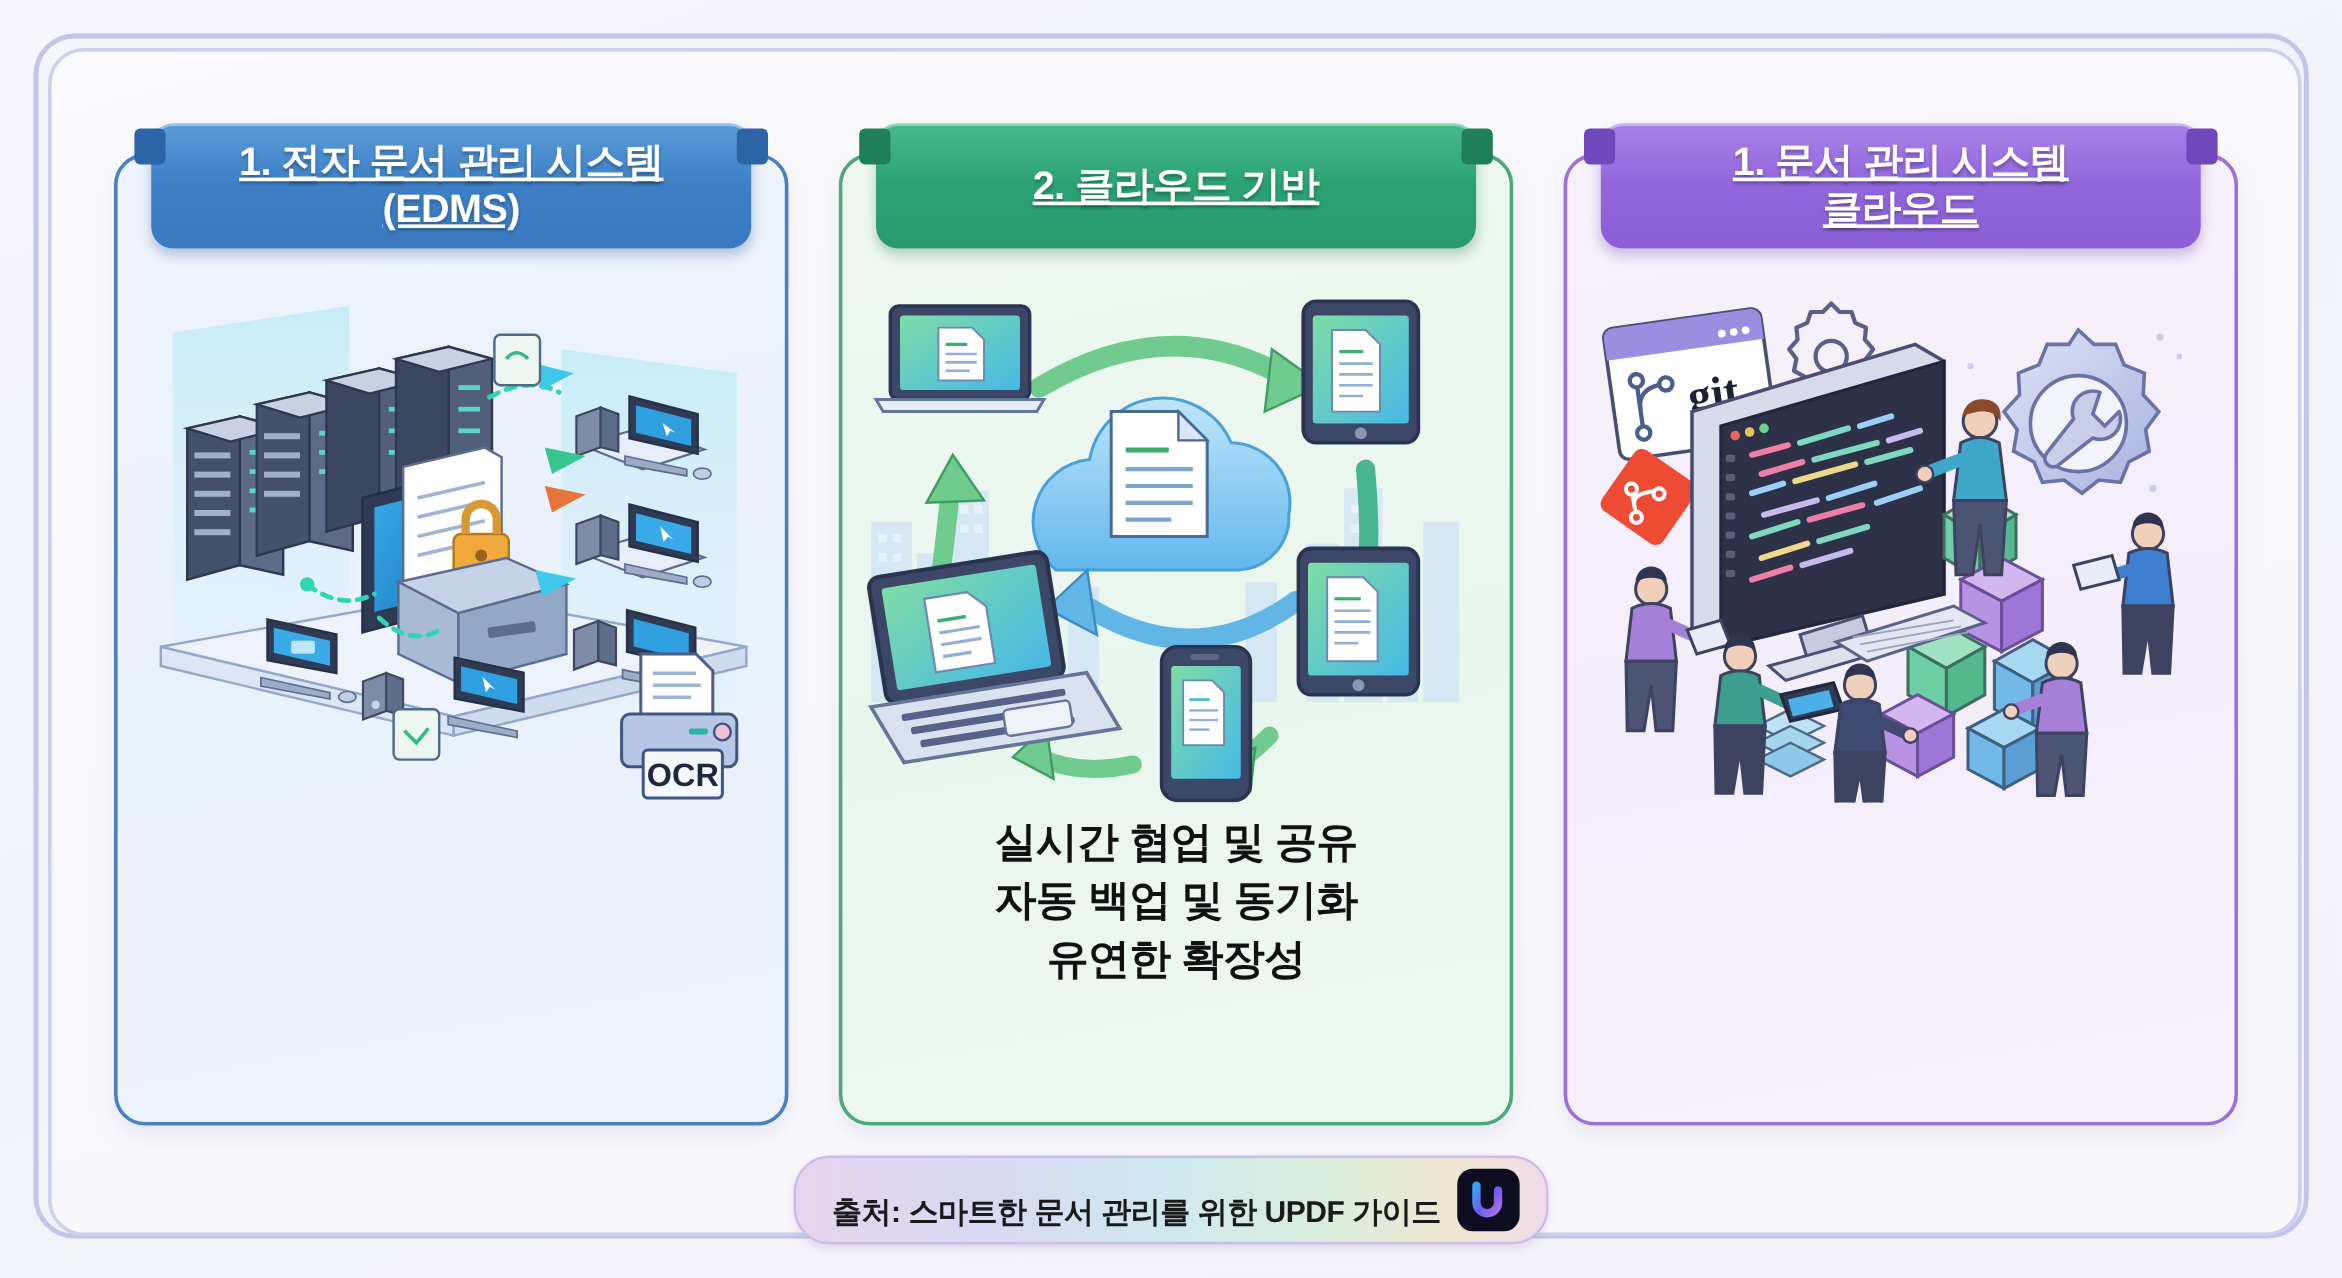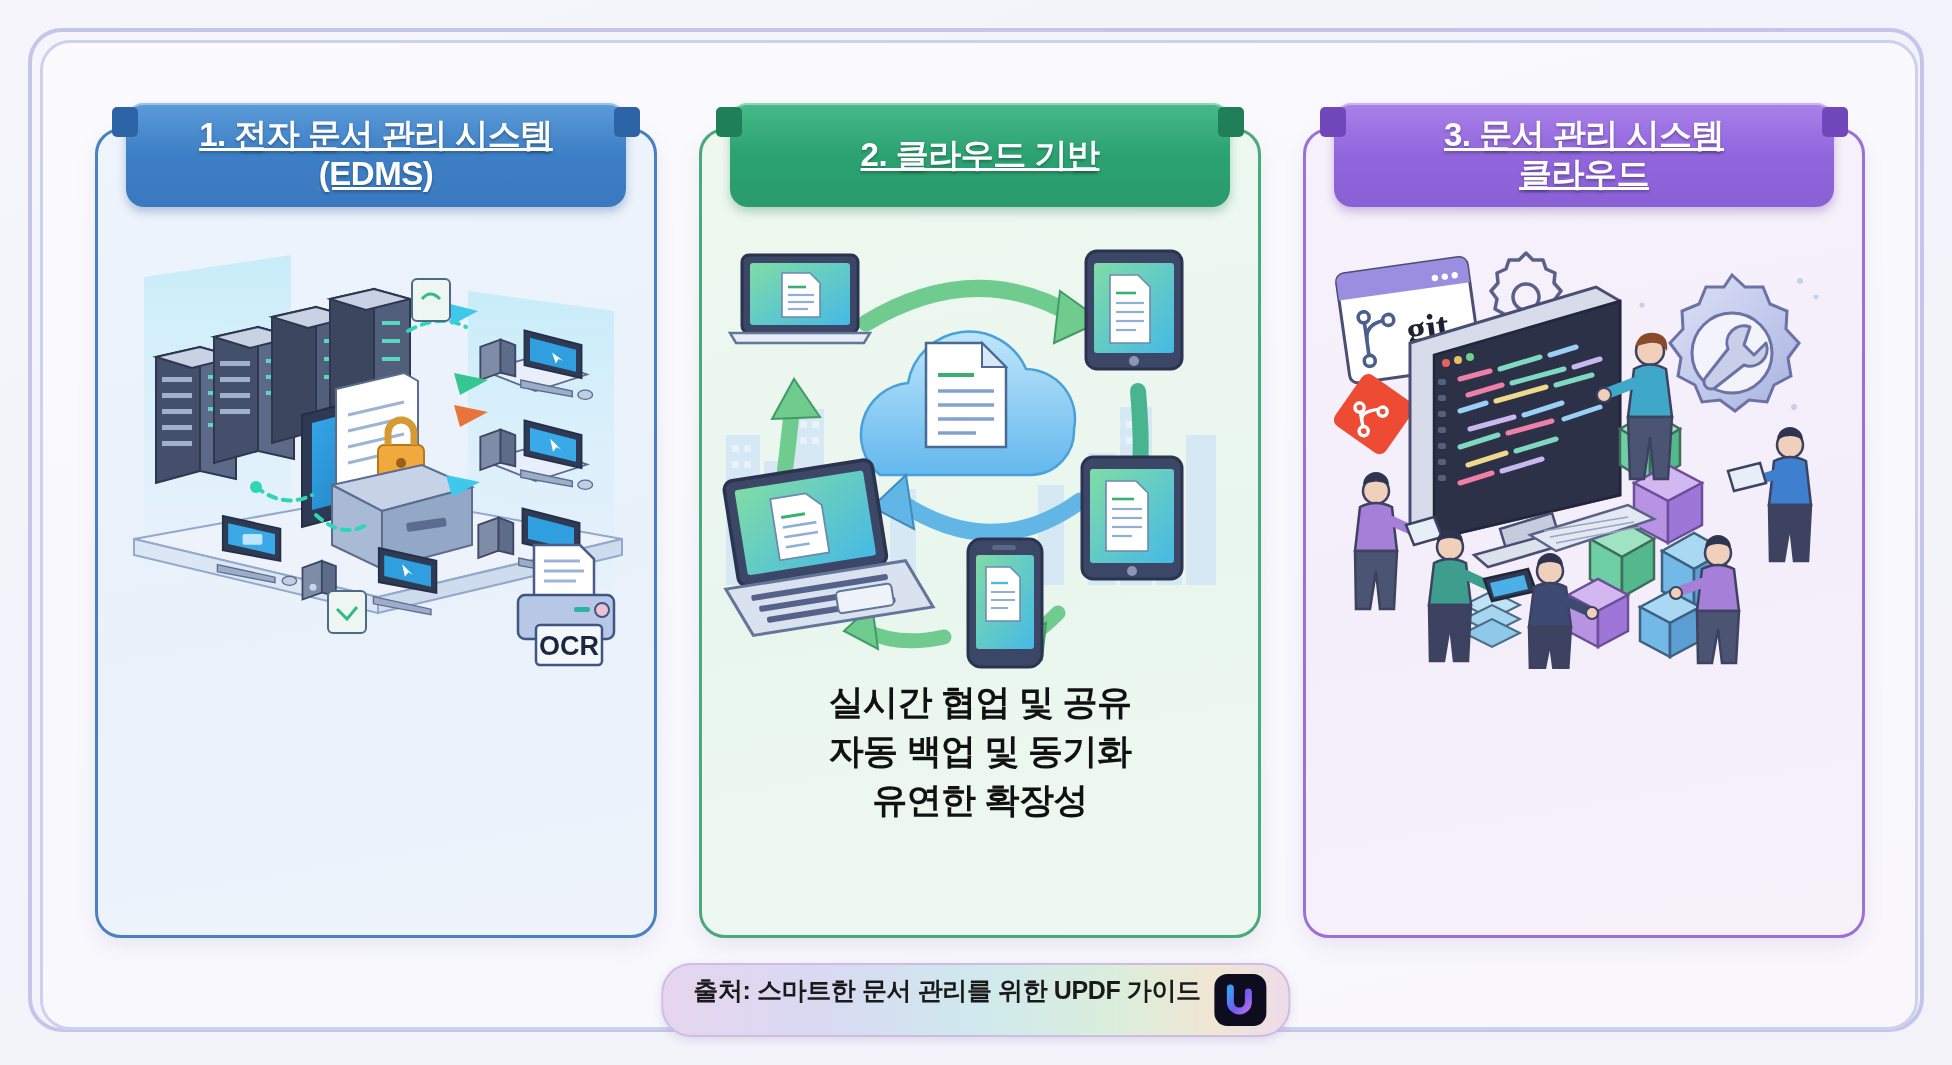--- a/index.html
+++ b/index.html
@@ -136,21 +136,21 @@
   }
   .bullets div { white-space: nowrap; }
 
   
   .footer {
     position: absolute;
     left: 50%;
     transform: translateX(-50%);
     bottom: 28px;
     display: flex;
-    align-items: flex-start;
+    align-items: flex-end;
     gap: 14px;
     padding: 9px 22px 9px 30px;
     border-radius: 30px;
     border: 2px solid #cdbde6;
     background: linear-gradient(90deg,#e6d5ee 0%, #d9d9f2 25%, #cfe9ee 50%, #dbeedc 72%, #f0e6d2 88%, #eedcea 100%);
     box-shadow: 0 3px 8px rgba(120,100,160,0.18);
   }
   .footer-text {
     font-size: 25px;
     font-weight: bold;
@@ -551,21 +551,21 @@
       <div class="bullets">
         <div>실시간 협업 및 공유</div>
         <div>자동 백업 및 동기화</div>
         <div>유연한 확장성</div>
       </div>
     </div>
 
     <div class="panel purple">
       <div class="ribbon purple">
         <span>
-          <span>3. 문서 관리 시스템</span><br>
+          <span>1. 문서 관리 시스템</span><br>
           <span>클라우드</span>
         </span>
       </div>
 
       <div class="art">
         <svg viewBox="0 0 520 430" xmlns="http://www.w3.org/2000/svg">
           <defs>
             <linearGradient id="gearG" x1="0" y1="0" x2="1" y2="1">
               <stop offset="0%" stop-color="#dfe3f7"></stop>
                 <stop offset="100%" stop-color="#a9b2e0"></stop>

